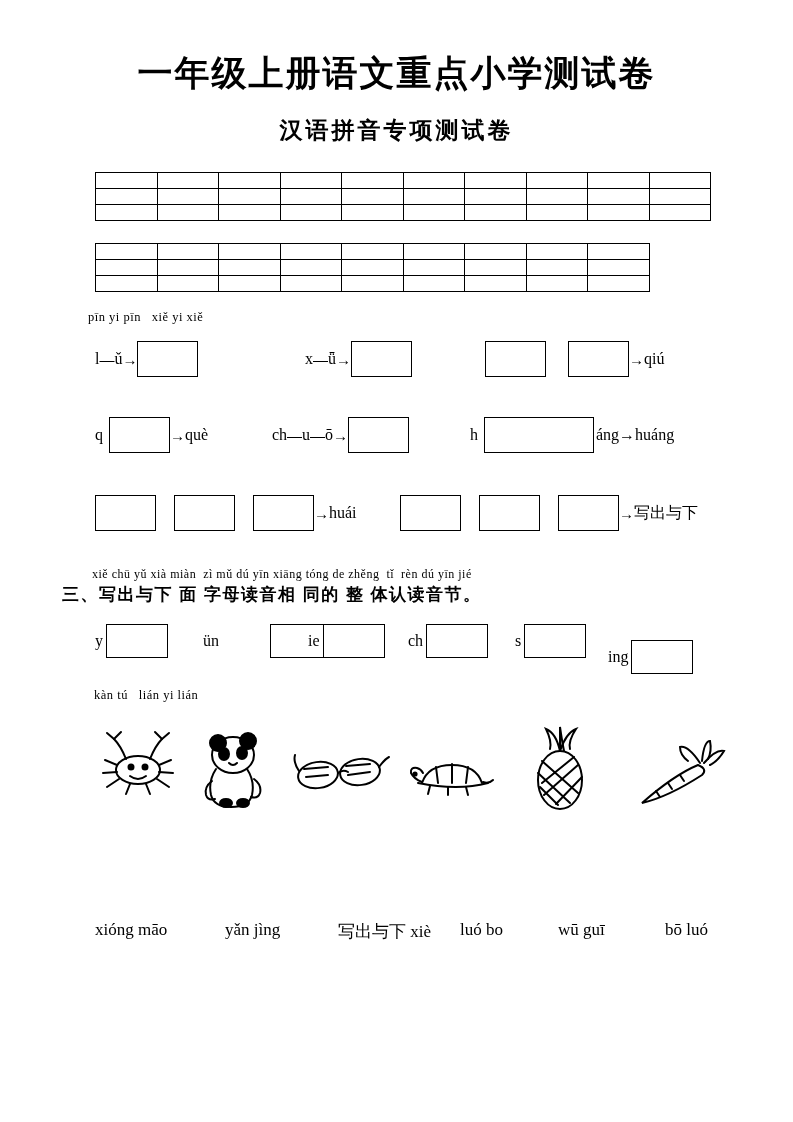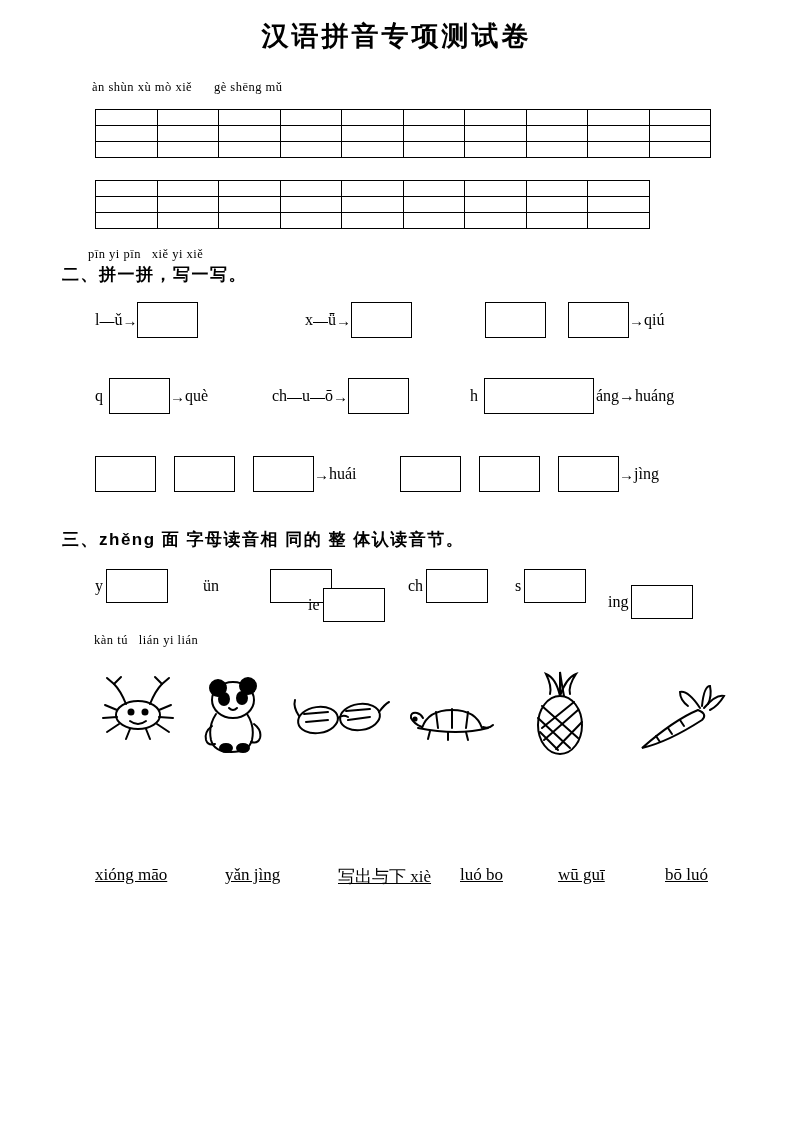--- a/index.html
+++ b/index.html
@@ -21,21 +21,21 @@
     font-weight: bold;
     font-size: 35px;
     letter-spacing: 2px;
     margin-top: 50px;
     color: #000;
   }
   .title-sub {
     text-align: center;
     font-family: "Liberation Serif", serif;
     font-weight: bold;
-    font-size: 27px;
+    font-size: 23px;
     letter-spacing: 3px;
     margin-top: 18px;
     color: #000;
   }
 
   .section { position: relative; margin-top: 18px; }
 
   .pinyin-row {
     font-family: "Liberation Serif", serif;
     font-size: 12.5px;
@@ -112,32 +112,31 @@
   
   .pics { position: relative; height: 120px; margin-top: 22px; }
   .pic { position: absolute; top: 0; }
   .words { position: relative; height: 40px; margin-top: 75px; }
   .word {
     position: absolute;
     font-family: "Liberation Serif", serif;
     font-size: 17px;
     color: #000;
     white-space: pre;
-    text-decoration: underline;
   }
 </style>
 </head>
 <body>
 
 <div class="page">
 
+  <div class="title-main">一年级上册语文重点小学测试卷</div>
   <div class="title-sub">汉语拼音专项测试卷</div>
 
   <div class="section" style="margin-top:26px;">
-    <div class="pinyin-row">àn shùn xù mò xiě      gè shēng mǔ</div>
 
     <div class="grid-wrap">
       <table class="grid">
         <tbody>
             <tr>
           <td></td>
               <td></td>
               <td></td>
               <td></td>
               <td></td>
@@ -211,21 +210,20 @@
               <td></td>
               <td></td>
         </tr>
       </tbody>
         </table>
     </div>
   </div>
 
   <div class="section" style="">
     <div class="pinyin-row" style="margin-left:88px;">pīn yi pīn   xiě yi xiě</div>
-    <div class="q-head">二、拼一拼，写一写。</div>
 
     <div class="s2row" style="margin-top:16px;">
       <div class="grp" style="left:95px; top:0;">
         <span class="lbl">l</span>
         <span class="dash">—</span>
         <span class="lbl">ǔ</span>
         <span class="arrow">→</span>
         <span class="box"></span>
       </div>
       <div class="grp" style="left:305px; top:0;">
@@ -272,38 +270,39 @@
         <span class="box" style="margin-left:18px;"></span>
         <span class="box" style="margin-left:18px;"></span>
         <span class="arrow">→</span>
         <span class="lbl">huái</span>
       </div>
       <div class="grp" style="left:400px; top:0;">
         <span class="box"></span>
         <span class="box" style="margin-left:18px;"></span>
         <span class="box" style="margin-left:18px;"></span>
         <span class="arrow">→</span>
-        <span class="lbl">jìng</span>
+        <span class="lbl">写出与下</span>
       </div>
     </div>
   </div>
 
   <div class="section" style="margin-top:18px;">
-    <div class="q-head">三、zhěng 面 字母读音相 同的 整 体认读音节。</div>
+    <div class="pinyin-row" style="margin-left:92px; font-size:12px;">xiě chū yǔ xià miàn  zì mǔ dú yīn xiāng tóng de zhěng  tǐ  rèn dú yīn jié</div>
+    <div class="q-head">三、写出与下 面 字母读音相 同的 整 体认读音节。</div>
 
     <div class="s3row" style="margin-top:18px; height:46px;">
       <div class="s3item" style="left:95px;">
         <span class="s3lab">y</span>
         <span class="box3"></span>
       </div>
       <div class="s3item" style="left:203px;gap:48px;">
         <span class="s3lab">ün</span>
         <span class="box3"></span>
       </div>
-      <div class="s3item" style="left:308px;margin-top:19px;">
+      <div class="s3item" style="left:308px;">
         <span class="s3lab">ie</span>
         <span class="box3"></span>
       </div>
       <div class="s3item" style="left:408px;">
         <span class="s3lab">ch</span>
         <span class="box3"></span>
       </div>
       <div class="s3item" style="left:515px;">
         <span class="s3lab">s</span>
         <span class="box3"></span>

